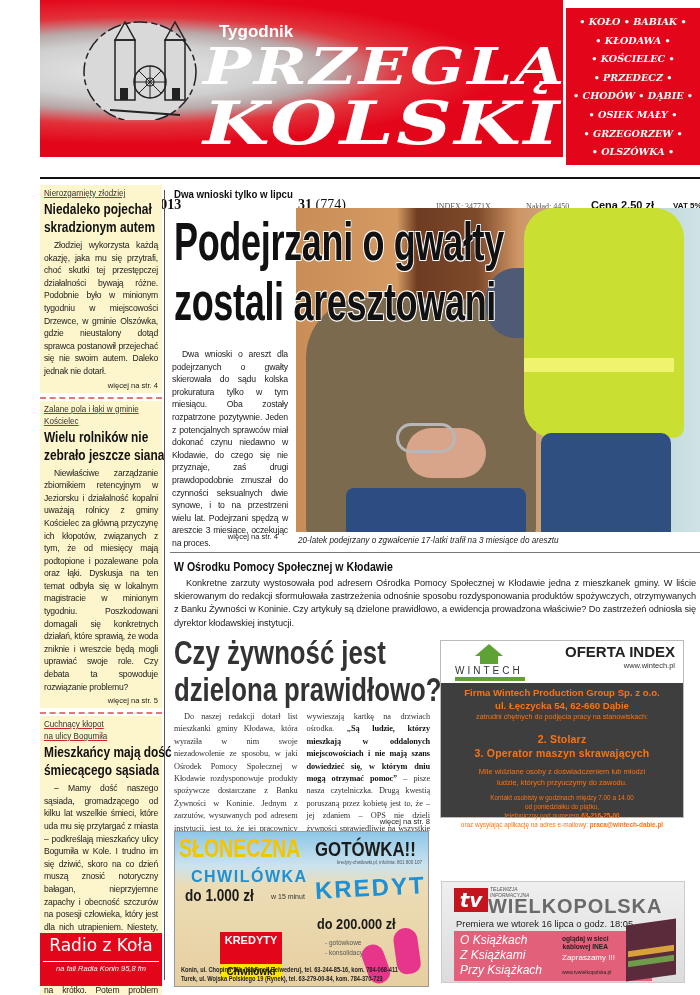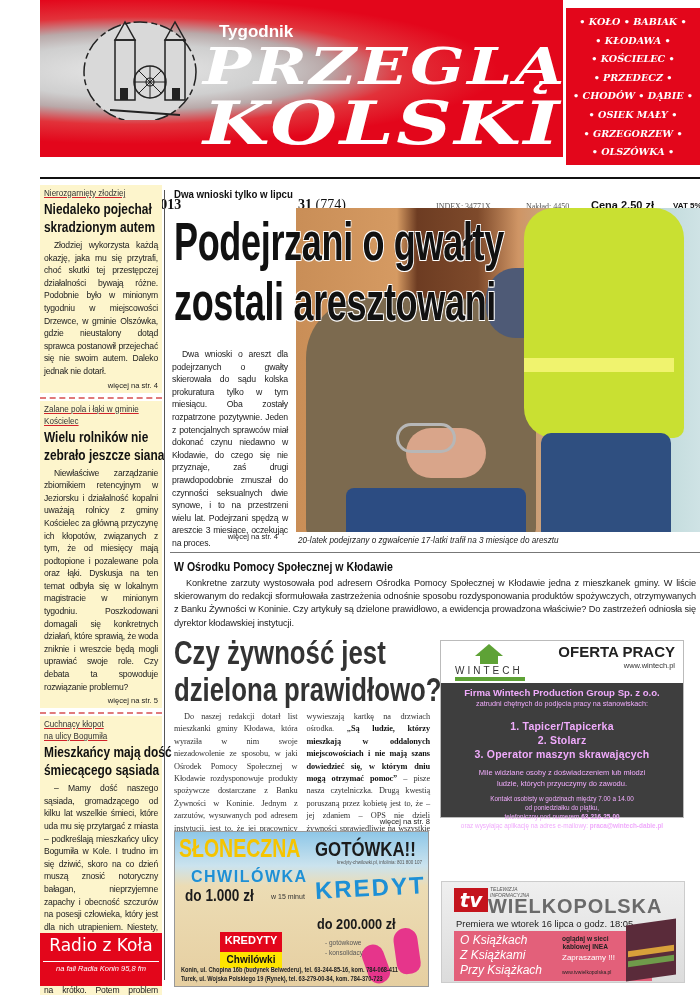--- a/index.html
+++ b/index.html
@@ -79,21 +79,21 @@
 
   
   .wintech { position: absolute; left: 440px; top: 640px; width: 244px; height: 178px; border: 1px solid #bbb; background: #fff; }
   .wintech-top { position: absolute; left: 0; top: 0; width: 242px; height: 42px; background: #fff; }
   .win-logo-house { position: absolute; left: 34px; top: 3px; width: 0; height: 0; border-left: 14px solid transparent; border-right: 14px solid transparent; border-bottom: 12px solid #5ea236; }
   .win-logo-body { position: absolute; left: 39px; top: 14px; width: 18px; height: 9px; background: #5ea236; }
   .win-logo-text { position: absolute; left: 14px; top: 24px; font-size: 10px; letter-spacing: 3px; color: #333; }
   .win-logo-bar { position: absolute; left: 14px; top: 36px; width: 70px; height: 4px; background: #5ea236; }
   .oferta { position: absolute; right: 8px; top: 2px; font-weight: bold; font-size: 15px; color: #222; }
   .www { position: absolute; right: 8px; top: 20px; font-size: 7.5px; color: #333; }
-  .wintech-dark { position: absolute; left: 0; top: 42px; width: 242px; height: 134px; background: #3e3e3e; color: #f0abfc; text-align: center; padding-top: 4px; }
+  .wintech-dark { position: absolute; left: 0; top: 42px; width: 242px; height: 134px; background: #3e3e3e; color: #f97316; text-align: center; padding-top: 4px; }
   .w-firm { font-weight: bold; font-size: 9.6px; line-height: 12px; }
   .w-addr { font-weight: bold; font-size: 9.6px; line-height: 13px; }
   .w-zat { font-size: 7.2px; line-height: 10px; }
   .w-pos { font-weight: bold; font-size: 10.5px; line-height: 14px; letter-spacing: 0.2px; }
   .w-pos-wrap { margin-top: 10px; margin-bottom: 6px; }
   .w-mile { font-size: 7.5px; line-height: 11px; }
   .w-contact { font-size: 6.4px; line-height: 9px; margin-top: 5px; }
   .w-contact b { font-weight: bold; }
 
   
@@ -102,21 +102,21 @@
   .sl-1 { position: absolute; left: 4px; top: 2px; font-weight: bold; font-size: 25px; color: #f5c400; transform: scaleX(0.78); transform-origin: left; white-space: nowrap; }
   .sl-2 { position: absolute; left: 140px; top: 5px; font-weight: bold; font-size: 21px; color: #1b1b1b; transform: scaleX(0.8); transform-origin: left; white-space: nowrap; }
   .sl-www { position: absolute; right: 6px; top: 28px; font-size: 4.5px; color: #555; }
   .sl-chw { position: absolute; left: 16px; top: 36px; font-weight: bold; font-size: 16px; color: #1e90d6; letter-spacing: 1.5px; }
   .sl-do1 { position: absolute; left: 10px; top: 55px; font-weight: bold; font-size: 16px; color: #1b1b1b; transform: scaleX(0.85); transform-origin: left; white-space: nowrap; }
   .sl-15 { position: absolute; left: 96px; top: 61px; font-size: 7px; color: #333; }
   .sl-kred { position: absolute; left: 140px; top: 42px; font-weight: bold; font-size: 24px; color: #1e90d6; letter-spacing: 2px; transform: rotate(-3deg); }
   .sl-do2 { position: absolute; left: 142px; top: 83px; font-weight: bold; font-size: 15px; color: #1b1b1b; transform: scaleX(0.85); transform-origin: left; white-space: nowrap; }
   .sl-gl { position: absolute; left: 150px; top: 106px; font-size: 6.5px; color: #555; line-height: 10px; }
   .sl-badge { position: absolute; left: 45px; top: 100px; width: 62px; height: 34px; }
-  .sl-badge-top { height: 20px; background: #e3061b; color: #fff; font-weight: bold; font-size: 11px; text-align: center; line-height: 16px; }
+  .sl-badge-top { height: 32px; background: #e3061b; color: #fff; font-weight: bold; font-size: 11px; text-align: center; line-height: 16px; }
   .sl-badge-bot { height: 16px; background: #ffe400; color: #111; font-weight: bold; font-size: 10px; text-align: center; line-height: 16px; }
   .sl-flip1 { position: absolute; left: 220px; top: 96px; width: 24px; height: 46px; background: #e6358b; border-radius: 12px 12px 10px 10px; transform: rotate(-8deg); }
   .sl-flip2 { position: absolute; left: 190px; top: 112px; width: 22px; height: 40px; background: #e6358b; border-radius: 12px; transform: rotate(-20deg); }
   .sl-addr { position: absolute; left: 6px; top: 134px; font-size: 6.3px; color: #222; line-height: 8.5px; font-weight: bold; white-space: nowrap; transform: scaleX(0.9); transform-origin: left; }
 
   
   .tvad { position: absolute; left: 441px; top: 881px; width: 244px; height: 102px; background: linear-gradient(180deg, #efefef 0%, #dcdcdc 100%); border: 1px solid #ccc; overflow: hidden; }
   .tv-logo { position: absolute; left: 12px; top: 6px; width: 34px; height: 24px; background: #c4141d; color: #fff; font-weight: bold; font-style: italic; font-size: 20px; line-height: 24px; text-align: center; font-family: "DejaVu Sans", sans-serif; }
   .tv-tel { position: absolute; left: 48px; top: 4px; font-size: 5px; color: #555; font-style: italic; line-height: 6px; }
   .tv-wlk { position: absolute; left: 46px; top: 12px; font-weight: bold; font-size: 21px; color: #6a6a6a; letter-spacing: 1px; transform: scaleX(0.95); transform-origin: left; white-space: nowrap; }
@@ -245,28 +245,28 @@
   <div class="col"><span>wywieszają kartkę na drzwiach ośrodka. </span><b>„Są ludzie, którzy mieszkają w oddalonych miejscowościach i nie mają szans dowiedzieć się, w którym dniu mogą otrzymać pomoc”</b><span> – pisze nasza czytelniczka. Drugą kwestią poruszaną przez kobietę jest to, że – jej zdaniem – OPS nie dzieli żywności sprawiedliwie na wszystkie rodziny, które są zarejestrowane.</span></div>
 </div>
 <div class="story2-more">więcej na str. 8</div>
 
 <div class="wintech">
   <div class="wintech-top">
     <div class="win-logo-house"></div>
     <div class="win-logo-body"></div>
     <div class="win-logo-text">WINTECH</div>
     <div class="win-logo-bar"></div>
-    <div class="oferta">OFERTA PRACY</div>
+    <div class="oferta">OFERTA INDEX</div>
     <div class="www">www.wintech.pl</div>
   </div>
   <div class="wintech-dark">
     <div class="w-firm">Firma Wintech Production Group Sp. z o.o.</div>
+    <div class="w-addr">ul. Łęczycka 54, 62-660 Dąbie</div>
     <div class="w-zat">zatrudni chętnych do podjęcia pracy na stanowiskach:</div>
     <div class="w-pos-wrap">
-      <div class="w-pos">1. Tapicer/Tapicerka</div>
       <div class="w-pos">2. Stolarz</div>
       <div class="w-pos">3. Operator maszyn skrawających</div>
     </div>
     <div class="w-mile">Mile widziane osoby z doświadczeniem lub młodzi</div>
     <div class="w-mile">ludzie, których przyuczymy do zawodu.</div>
     <div class="w-contact">
       <div>Kontakt osobisty w godzinach  między 7.00 a 14.00</div>
       <div>od poniedziałku do piątku,</div>
       <div><span>telefoniczny pod numerem </span><b>63-216-25-00</b></div>
       <div><span>oraz wysyłając aplikację na adres e-mailowy: </span><b>praca@wintech-dabie.pl</b></div>

